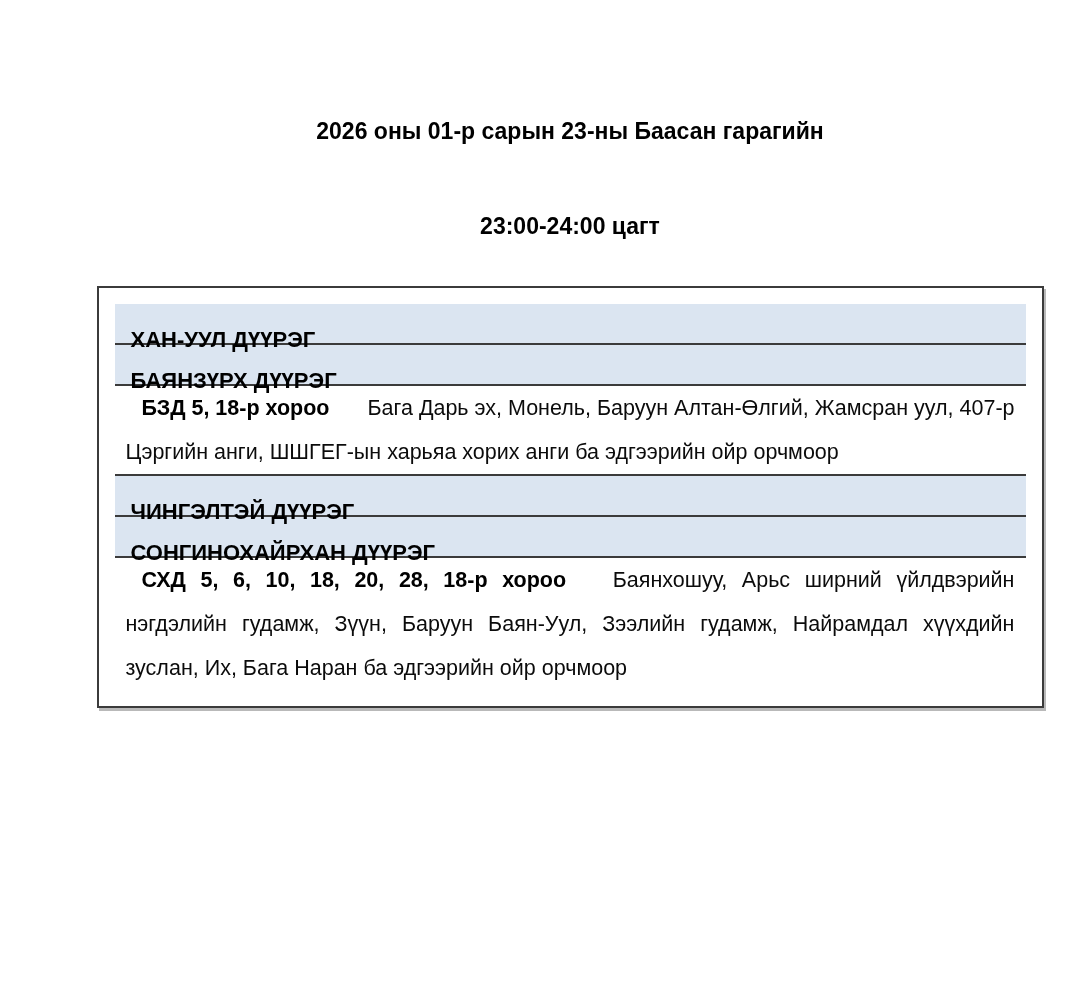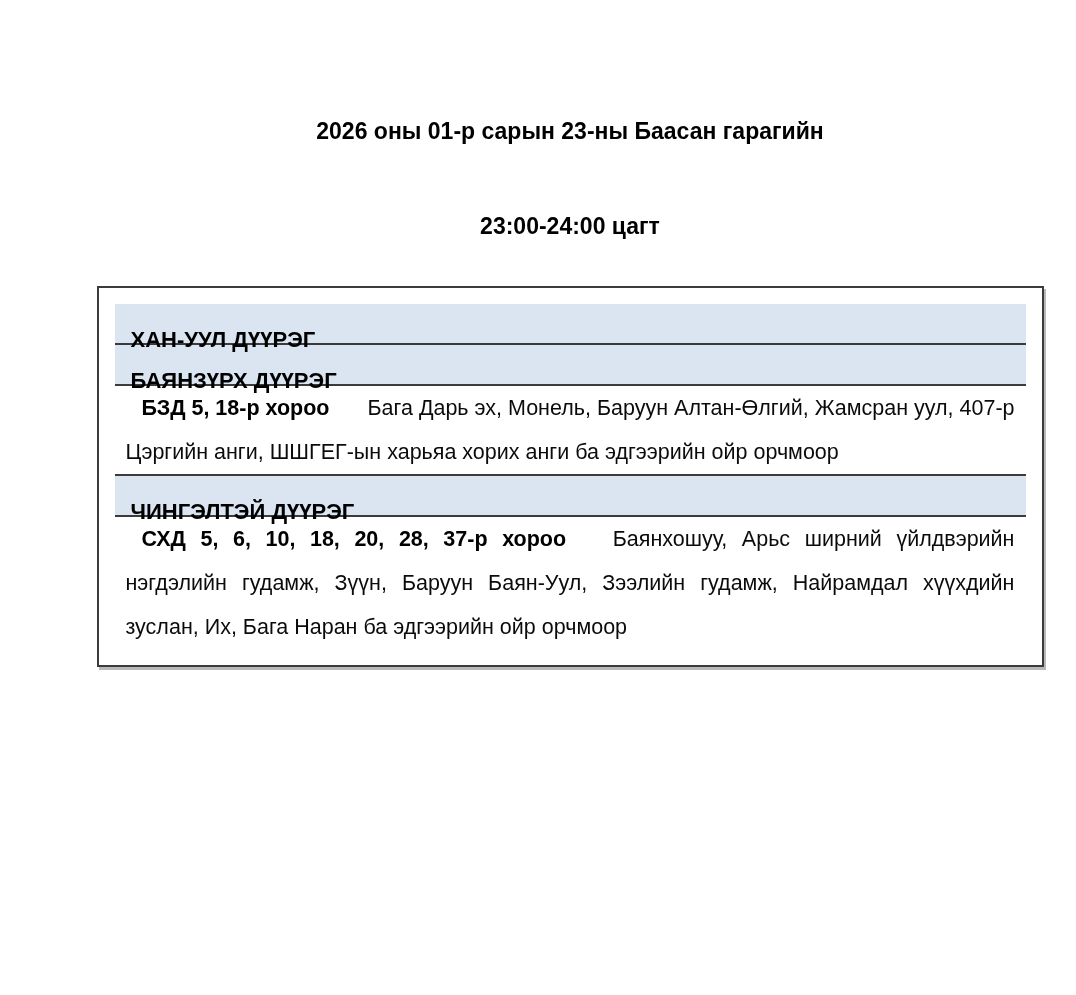--- a/index.html
+++ b/index.html
@@ -80,17 +80,18 @@
   <div class="outage-table">
 
     <div class="district-header">ХАН-УУЛ ДҮҮРЭГ</div>
 
     <div class="district-header">БАЯНЗҮРХ ДҮҮРЭГ</div>
 
     <div class="district-body"><span class="khoroo-label">БЗД 5, 18-р хороо</span><span> Бага Дарь эх, Монель, Баруун Алтан-Өлгий, Жамсран уул, 407-р Цэргийн анги, ШШГЕГ-ын харьяа хорих анги ба эдгээрийн ойр орчмоор</span></div>
 
     <div class="district-header">ЧИНГЭЛТЭЙ ДҮҮРЭГ</div>
 
-    <div class="district-body last"><span class="khoroo-label">СХД 5, 6, 10, 18, 20, 28, 37-р хороо</span><span> Баянхошуу, Арьс ширний үйлдвэрийн нэгдэлийн гудамж, Зүүн, Баруун Баян-Уул, Зээлийн гудамж, Найрамдал хүүхдийн зуслан, Их, Бага Наран ба эдгээрийн ойр орчмоор</span></div>
+    <div class="district-header">СОНГИНОХАЙРХАН ДҮҮРЭГ</div>
+    <div class="district-body last"><span class="khoroo-label">СХД 5, 6, 10, 18, 20, 28, 18-р хороо</span><span> Баянхошуу, Арьс ширний үйлдвэрийн нэгдэлийн гудамж, Зүүн, Баруун Баян-Уул, Зээлийн гудамж, Найрамдал хүүхдийн зуслан, Их, Бага Наран ба эдгээрийн ойр орчмоор</span></div>
 
   </div>
 
 </div>
 
 </body></html>

